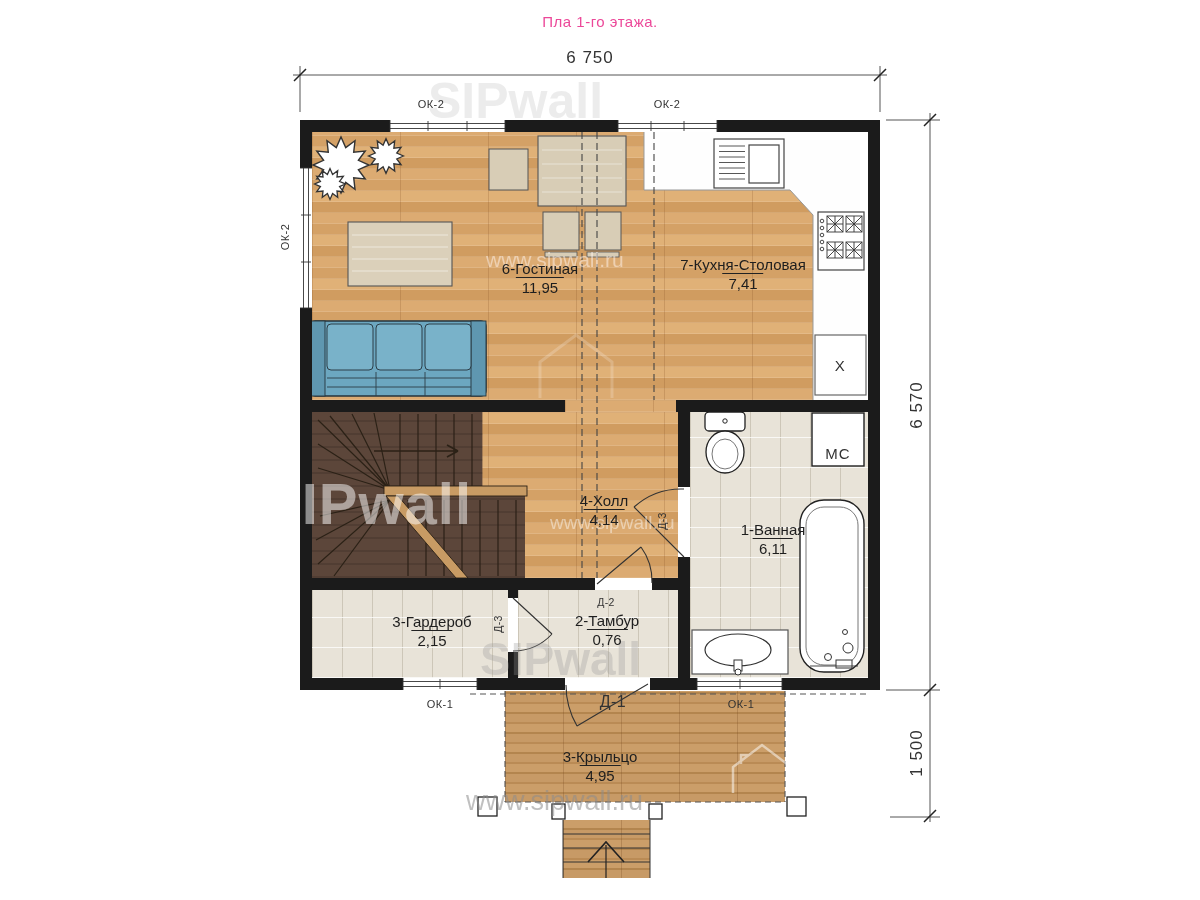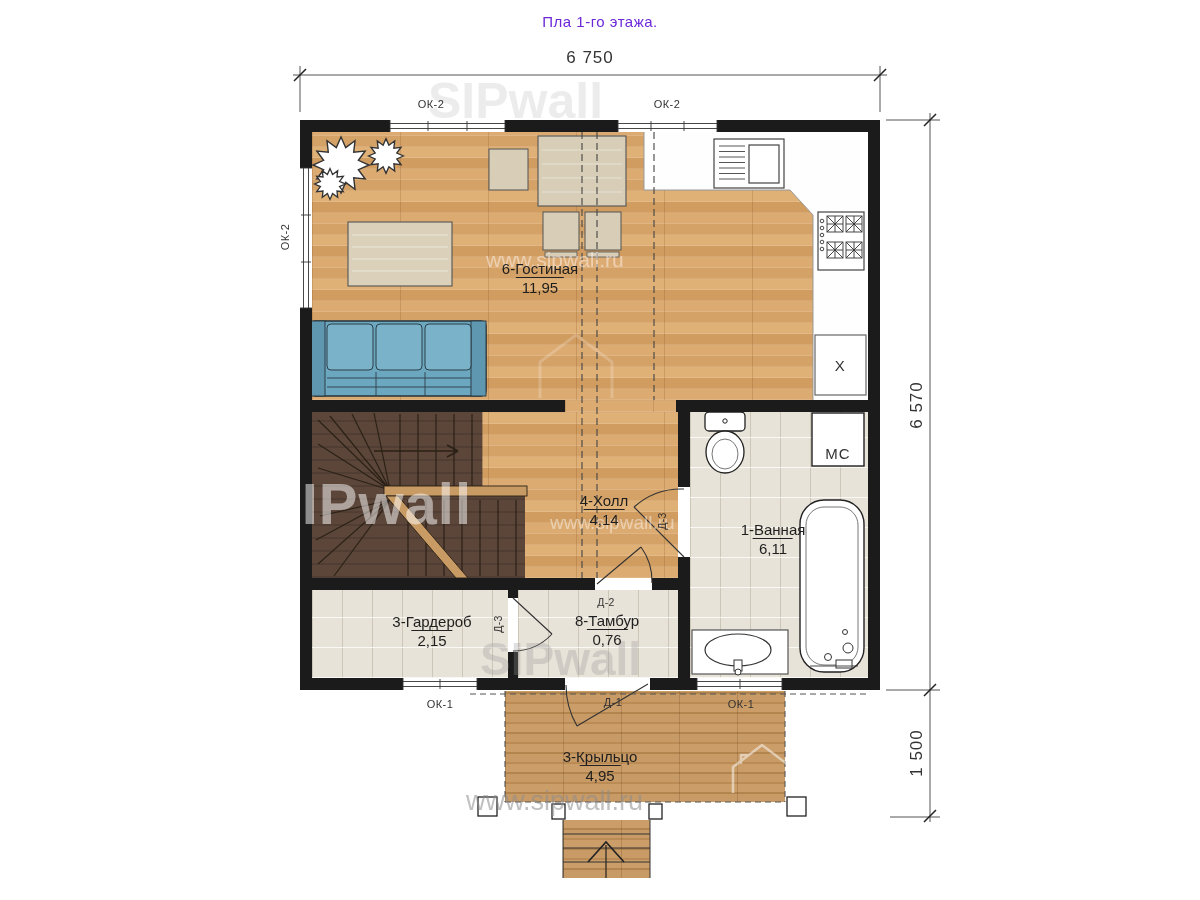--- a/index.html
+++ b/index.html
@@ -30,21 +30,21 @@
     background-image:repeating-linear-gradient(0deg, rgba(0,0,0,.12) 0 2px, transparent 2px 13px);
     clip-path:polygon(0 0, 80% 0, 80% 47%, 100% 47%, 100% 100%, 0 100%);
   }
   svg.overlay{position:absolute;left:0;top:0;pointer-events:none;}
   .lbl{position:absolute;transform:translate(-50%,-50%);white-space:nowrap;
        font-size:11px;color:#333;letter-spacing:.4px;}
   .vlbl{position:absolute;transform:translate(-50%,-50%) rotate(-90deg);white-space:nowrap;
        font-size:11px;color:#333;letter-spacing:.4px;}
   .dim{font-size:17px;color:#333;letter-spacing:1px;}
   .title{position:absolute;left:600px;top:13px;transform:translateX(-50%);
-         font-size:15px;color:#6d28d9;letter-spacing:.5px;}
+         font-size:15px;color:#ec4899;letter-spacing:.5px;}
   .rlbl{position:absolute;transform:translateX(-50%);text-align:center;color:#1e1e1e;}
   .rlbl .nm{font-size:15px;line-height:17px;white-space:nowrap;}
   .rlbl .ar{display:inline-block;font-size:15px;line-height:17px;border-top:1.4px solid #222;
             padding:1px 6px 0;}
   .wm{position:absolute;white-space:nowrap;pointer-events:none;font-weight:bold;}
   .wmsite{position:absolute;white-space:nowrap;pointer-events:none;}
 </style>
 </head>
 <body>
 
@@ -254,46 +254,50 @@
   <div class="lbl dim" style="left:590px;top:58px;">6 750</div>
   <div class="vlbl dim" style="left:917px;top:405px;">6 570</div>
   <div class="vlbl dim" style="left:917px;top:753px;">1 500</div>
 
   <div class="lbl" style="left:431px;top:104px;">ОК-2</div>
   <div class="lbl" style="left:667px;top:104px;">ОК-2</div>
   <div class="vlbl" style="left:285px;top:237px;">ОК-2</div>
   <div class="lbl" style="left:440px;top:704px;">ОК-1</div>
   <div class="lbl" style="left:741px;top:704px;">ОК-1</div>
 
-  <div class="lbl" style="left:613px;top:702px;font-size:11px;">Д-1</div>
+  <div class="lbl" style="left:613px;top:702px;font-size:16px;">Д-1</div>
   <div class="lbl" style="left:606px;top:602px;font-size:10.5px;">Д-2</div>
   <div class="vlbl" style="left:498px;top:624px;font-size:10.5px;">Д-3</div>
   <div class="vlbl" style="left:662px;top:521px;font-size:10.5px;">Д-3</div>
 
   <div class="lbl" style="left:838px;top:453px;font-size:15px;letter-spacing:1px;">МС</div>
   <div class="lbl" style="left:840px;top:365px;font-size:15px;">Х</div>
 
   <div class="rlbl" style="left:540px;top:260px;text-align:center;">
     <div class="nm">6-Гостиная</div>
     <div class="ar">11,95</div>
   </div>
+  <div class="rlbl" style="left:743px;top:256px;">
+    <div class="nm">7-Кухня-Столовая</div>
+    <div class="ar">7,41</div>
+  </div>
   <div class="rlbl" style="left:604px;top:492px;">
     <div class="nm">4-Холл</div>
     <div class="ar">4,14</div>
   </div>
   <div class="rlbl" style="left:773px;top:521px;">
     <div class="nm">1-Ванная</div>
     <div class="ar">6,11</div>
   </div>
   <div class="rlbl" style="left:432px;top:613px;">
     <div class="nm">3-Гардероб</div>
     <div class="ar">2,15</div>
   </div>
   <div class="rlbl" style="left:607px;top:612px;">
-    <div class="nm">8-Тамбур</div>
+    <div class="nm">2-Тамбур</div>
     <div class="ar">0,76</div>
   </div>
   <div class="rlbl" style="left:600px;top:748px;">
     <div class="nm">3-Крыльцо</div>
     <div class="ar">4,95</div>
   </div>
 
 </div>
 
 </body></html>

